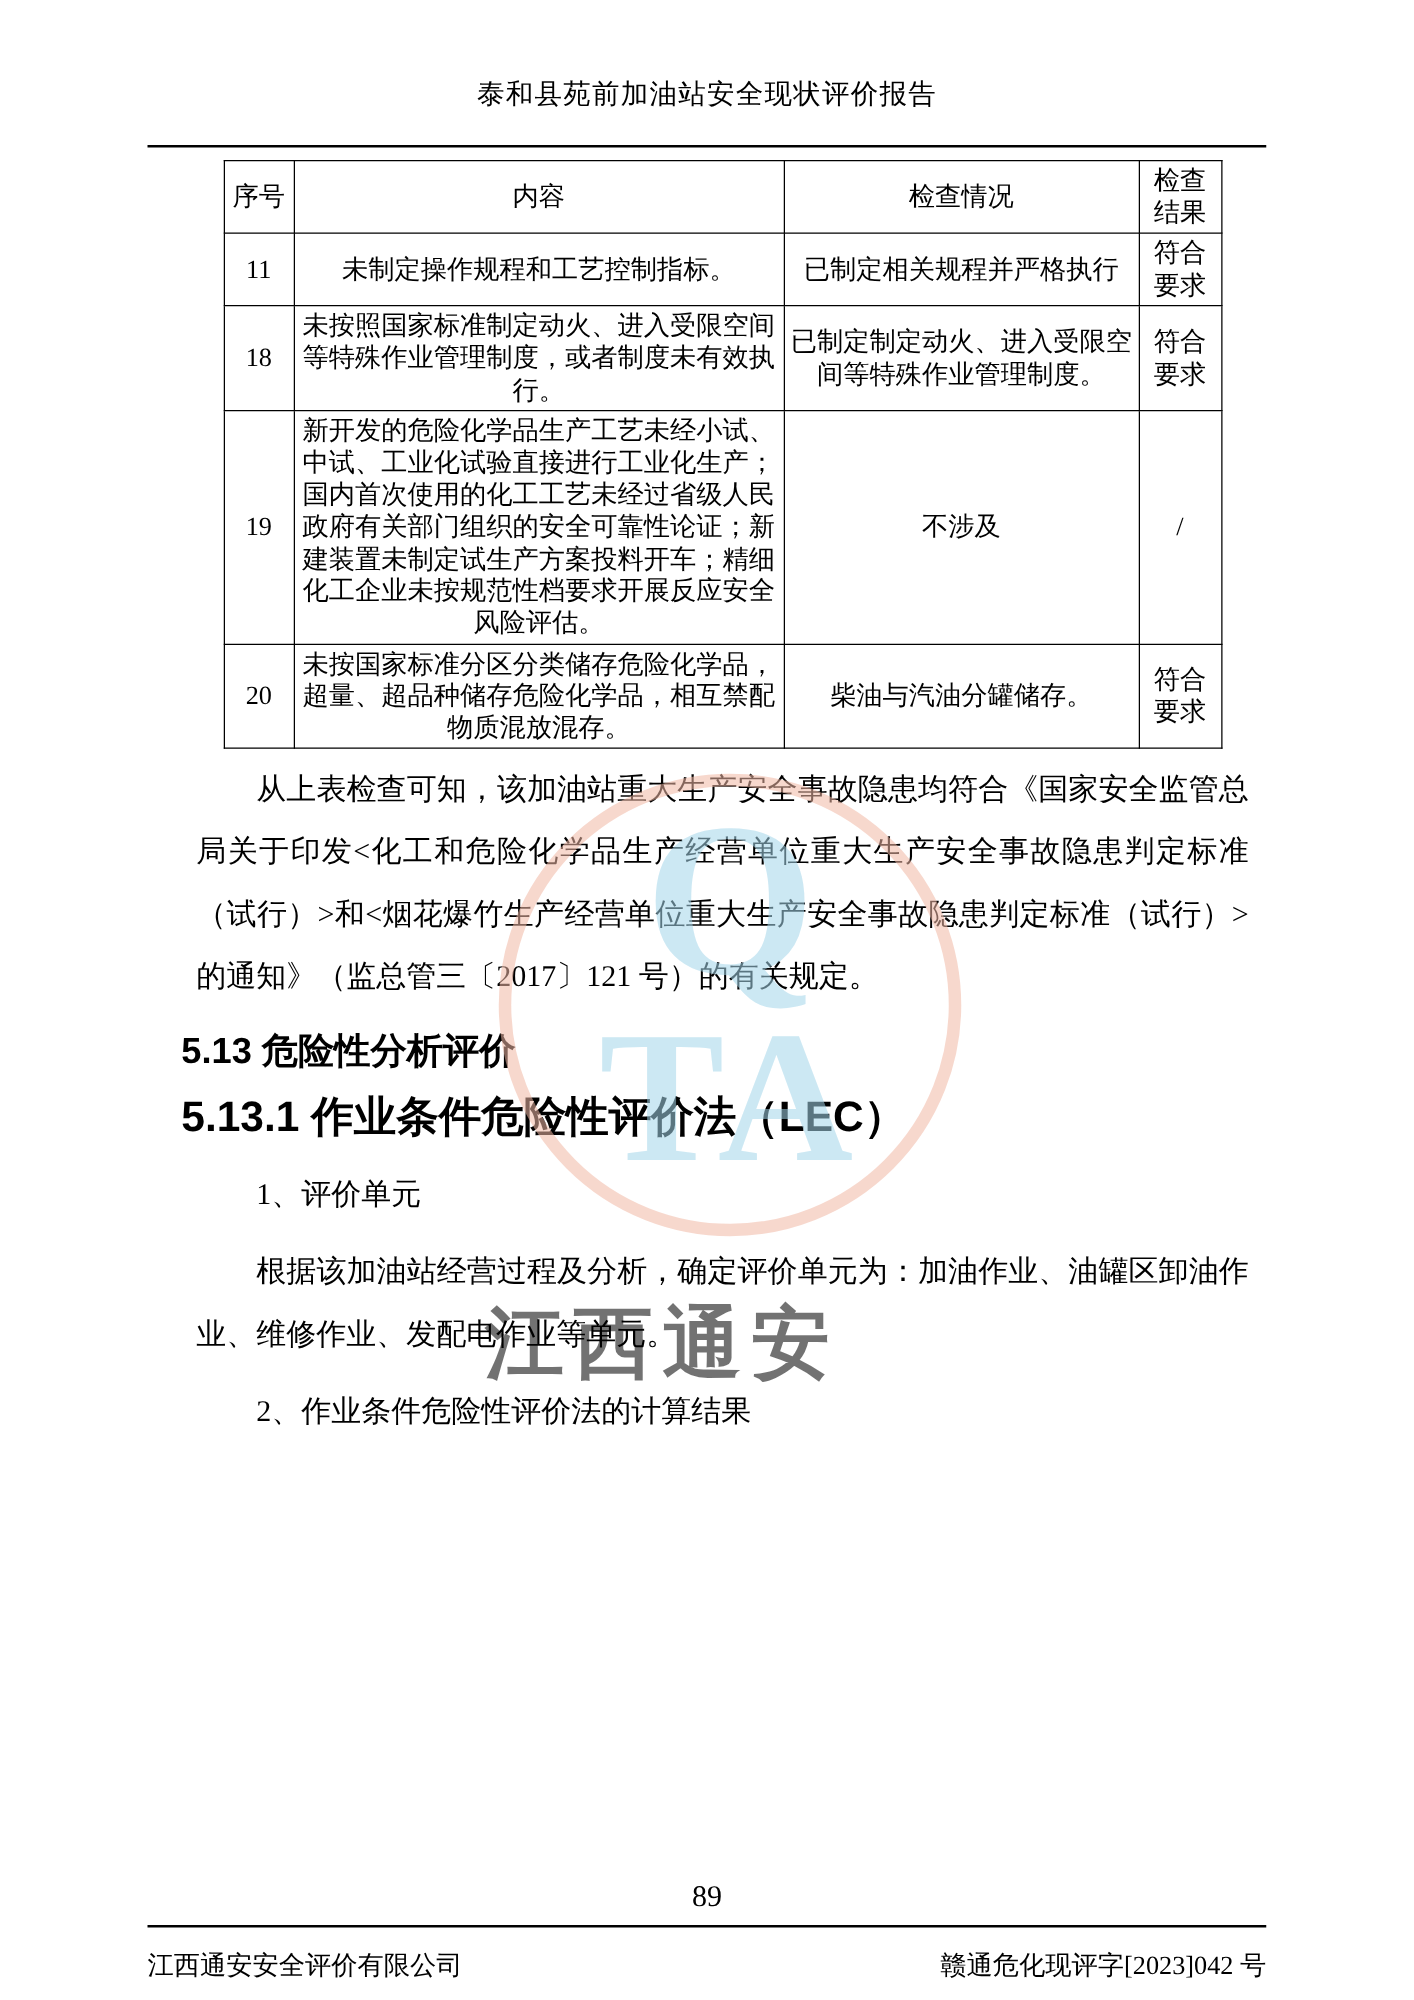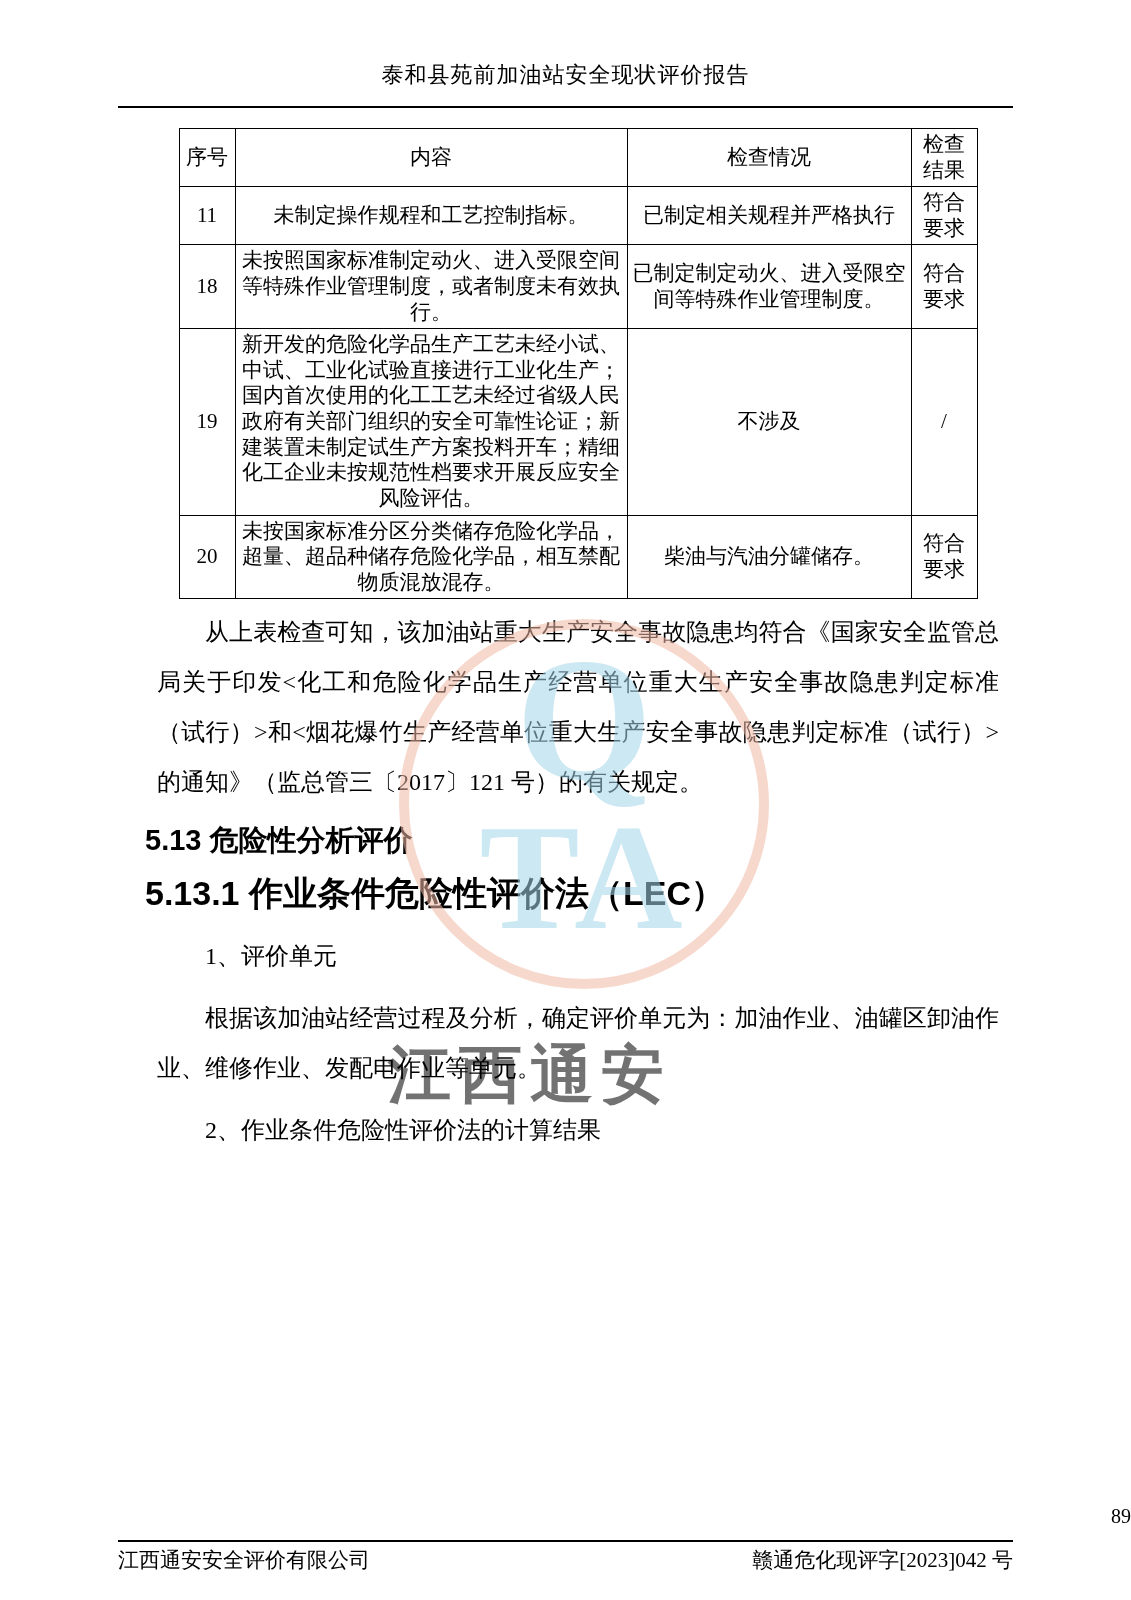--- a/index.html
+++ b/index.html
@@ -11,21 +11,21 @@
     background:#ffffff;
     font-family:"Liberation Serif","DejaVu Serif",serif;
     color:#000;
     overflow:hidden;
   }
   
   .header {
     position:absolute; top:60px; left:118px; right:118px;
     text-align:center;
   }
-  .header-title { font-size:22px; letter-spacing:1px; padding-bottom:16px; }
+  .header-title { font-size:22px; letter-spacing:1px; padding-bottom:26px; }
   .header-rule { border-bottom:2px solid #000; }
 
   
   .content {
     position:absolute; top:128px; left:145px; width:866px;
   }
 
   
   table.insp {
     border-collapse:collapse;
@@ -79,26 +79,26 @@
     position:absolute; left:388px; top:1032px;
     font-size:63px; font-weight:bold;
     font-family:"Liberation Serif","DejaVu Serif",serif;
     color:#000000; opacity:0.55;
     letter-spacing:8px; white-space:nowrap;
   }
 
   
   .page-number {
     position:absolute; top:1505px; left:0; right:0;
-    text-align:right; font-size:20px;
+    text-align:center; font-size:24px;
   }
   .footer {
     position:absolute; top:1540px; left:118px; right:118px;
     border-top:2.5px solid #000;
-    padding-top:4px;
+    padding-top:16px;
     display:flex; justify-content:space-between;
     font-size:21px;
   }
 </style>
 </head>
 <body>
 
 <div class="page">
 
   <div class="header">

